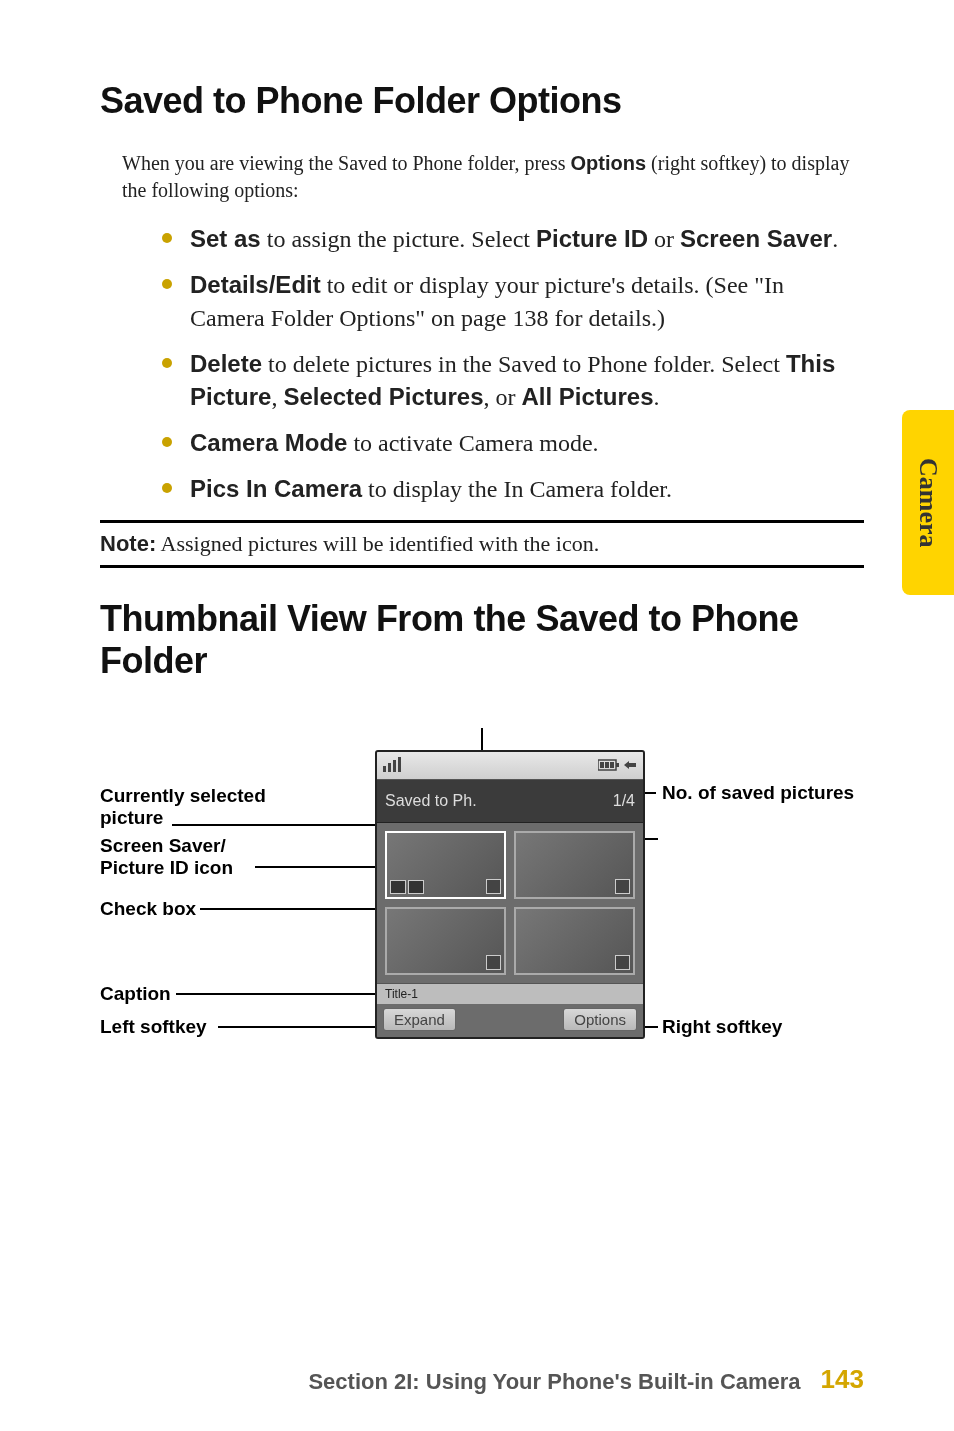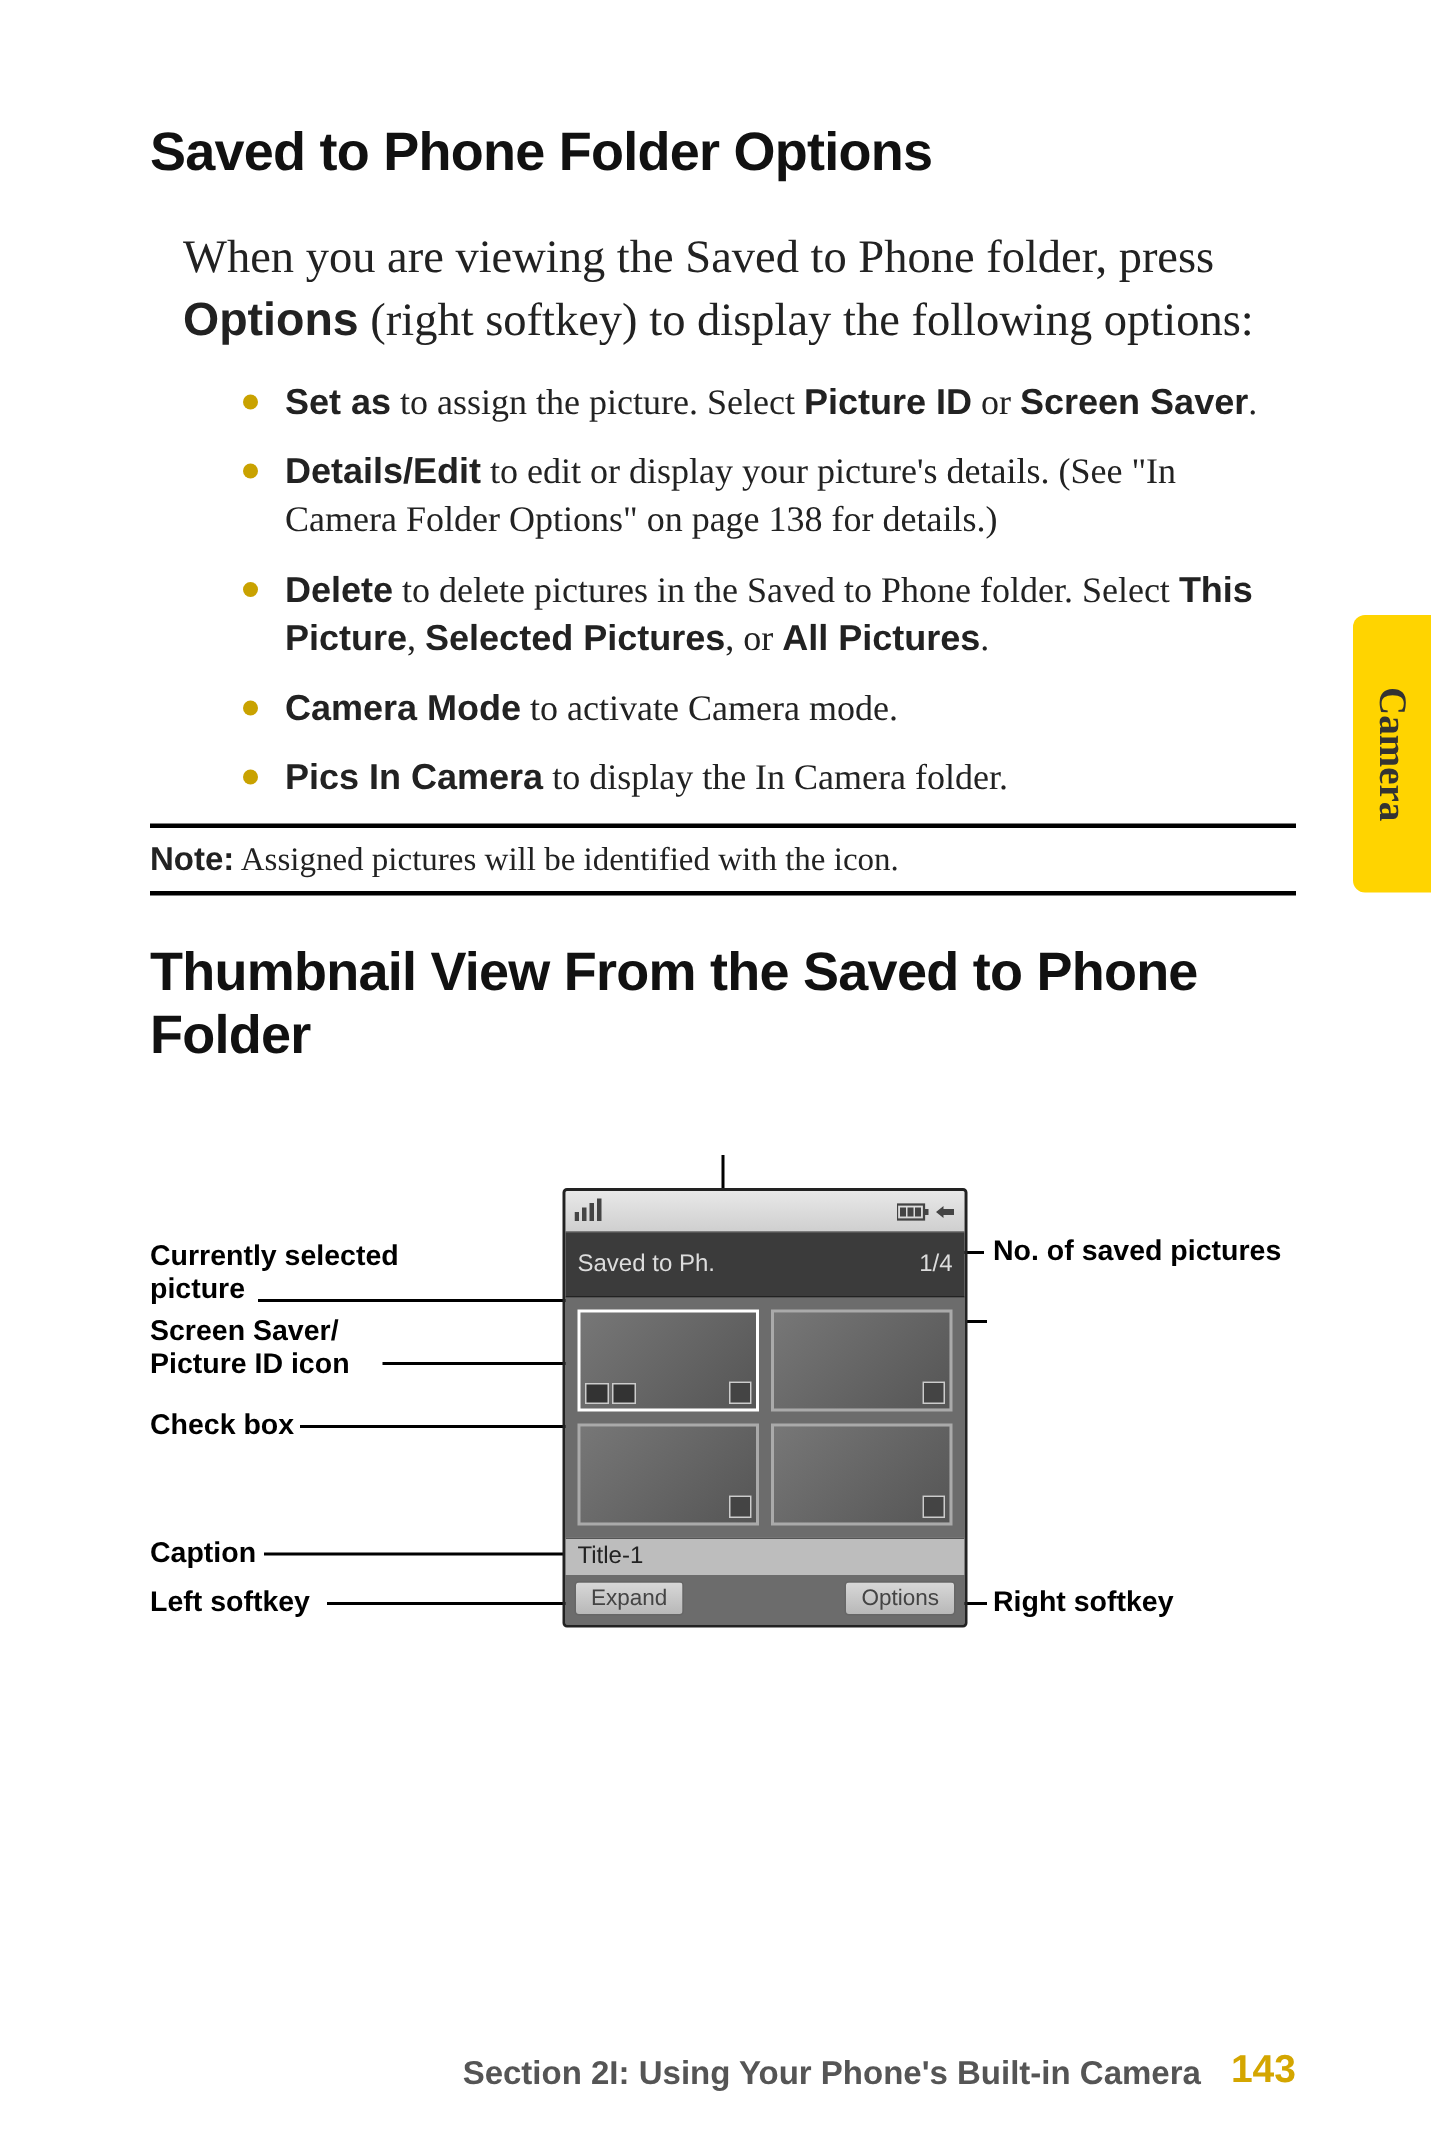--- a/index.html
+++ b/index.html
@@ -35,21 +35,21 @@
   }
   h1 {
     font-family: Arial, Helvetica, sans-serif;
     font-weight: 800;
     font-size: 36px;
     letter-spacing: -0.5px;
     margin-bottom: 28px;
     color: #111;
   }
   .intro {
-    font-size: 31px;
+    font-size: 20px;
     line-height: 1.35;
     margin-left: 22px;
     margin-bottom: 14px;
   }
   .intro b, .li-text b { font-family: Arial, Helvetica, sans-serif; font-weight: 800; }
   ul.options {
     list-style: none;
     margin-left: 62px;
     margin-top: 19px;
   }
@@ -71,21 +71,21 @@
     background: #c9a200;
   }
   .note-block {
     border-top: 3px solid #000;
     border-bottom: 3px solid #000;
     padding: 8px 0;
     margin: 10px 0 30px 0;
     font-size: 22px;
   }
   .note-block b { font-family: Arial, Helvetica, sans-serif; font-weight: 800; }
-  h1.second { margin-top: 14px; margin-bottom: 31px; }
+  h1.second { margin-top: 14px; margin-bottom: 18px; }
   .diagram {
     position: relative;
     height: 390px;
     margin-top: 4px;
   }
   .diagram .top-label {
     position: absolute;
     left: 0; right: 0;
     top: 0;
     text-align: center;
@@ -163,21 +163,21 @@
   }
   .mini-ico {
     width: 16px; height: 14px;
     background: #333;
     border: 1px solid #ccc;
   }
   .caption-bar {
     background: #bdbdbd;
     color: #222;
     padding: 3px 8px;
-    font-size: 16px;
+    font-size: 12px;
     border-top: 1px solid #555;
   }
   .softkey-row {
     display: flex;
     justify-content: space-between;
     padding: 4px 6px 6px 6px;
     background: #6c6c6c;
   }
   .softkey {
     background: linear-gradient(#d8d8d8,#b8b8b8);

